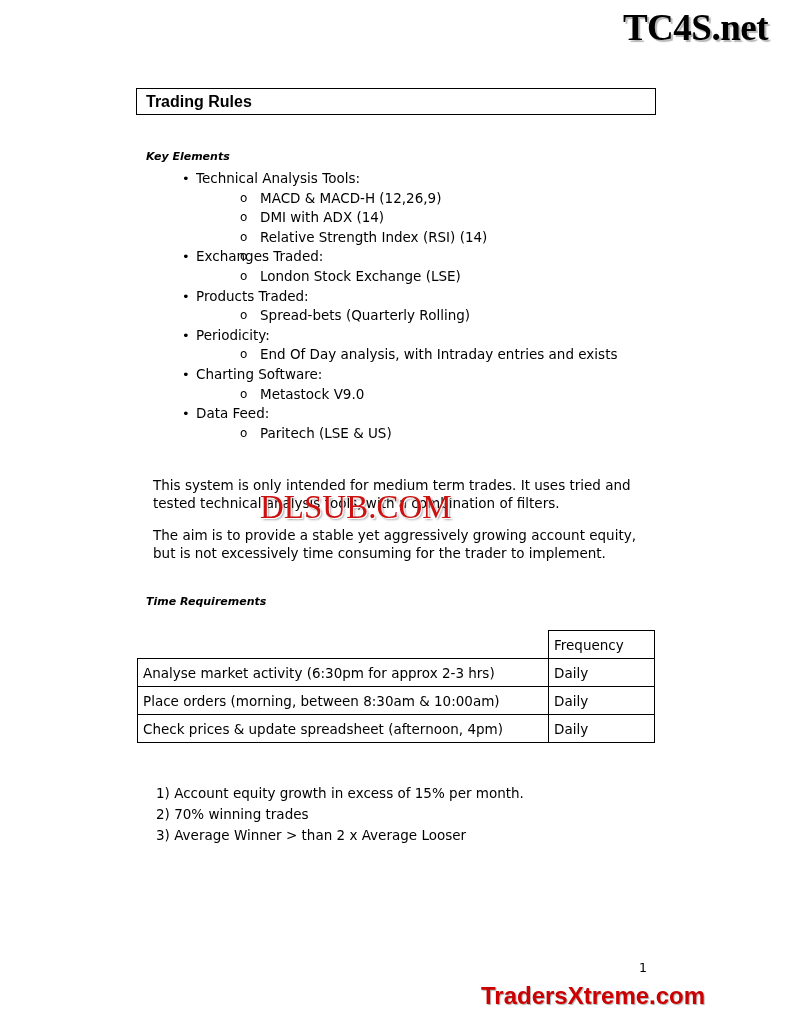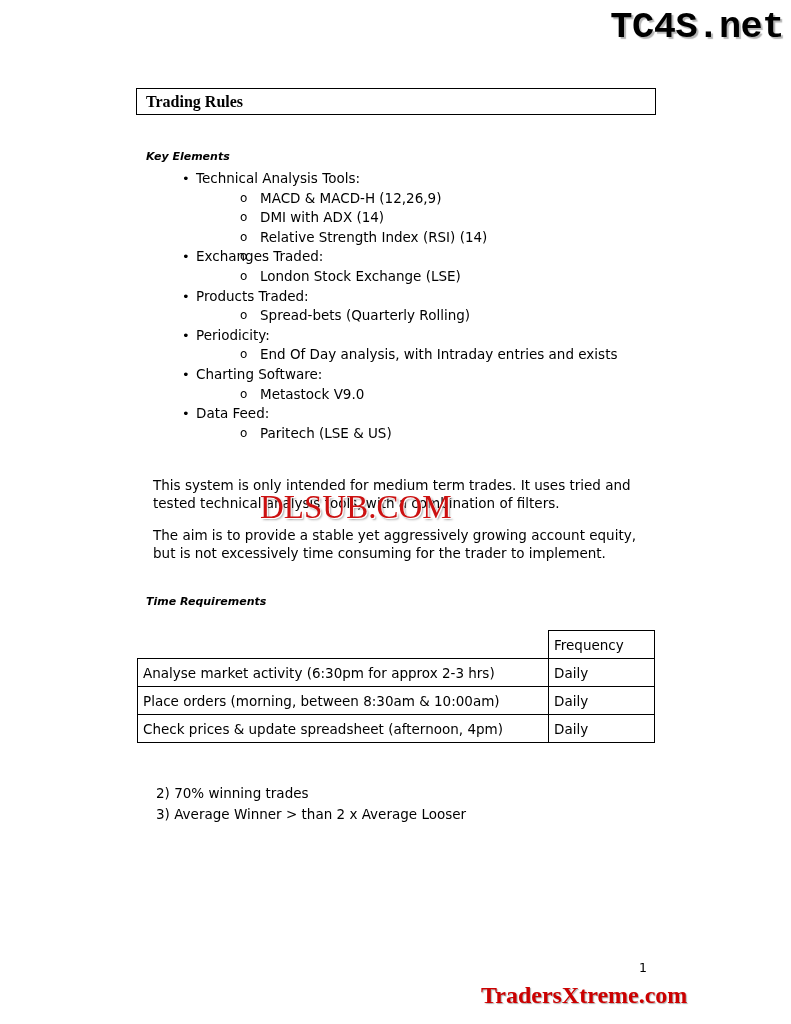--- a/index.html
+++ b/index.html
@@ -20,22 +20,22 @@
     position: relative;
     width: 791px;
     height: 1024px;
     box-sizing: border-box;
   }
 
   
   .site-logo {
     position: absolute;
     top: 6px;
-    right: 7px;
-    font-family: Liberation Mono, monospace;
+    right: 23px;
+    font-family: Liberation Serif, serif;
     font-weight: bold;
     font-size: 37px;
     letter-spacing: -0.5px;
     color: #000000;
     text-shadow: 2px 2px 1px rgba(120,120,120,0.55);
     white-space: nowrap;
   }
 
   
   .title-box {
@@ -43,21 +43,21 @@
     left: 136px;
     top: 88px;
     width: 520px;
     height: 27px;
     border: 1px solid #000000;
     box-sizing: border-box;
     display: flex;
     align-items: center;
   }
   .title-box .title-text {
-    font-family: Liberation Serif, serif;
+    font-family: Liberation Sans, sans-serif;
     font-weight: bold;
     font-size: 16px;
     padding-left: 9px;
   }
 
   
   .content {
     position: absolute;
     left: 136px;
     top: 150px;
@@ -177,21 +177,21 @@
   .page-number {
     position: absolute;
     left: 639px;
     top: 960px;
     font-size: 12.5px;
   }
   .footer-logo {
     position: absolute;
     left: 481px;
     top: 982px;
-    font-family: Liberation Serif, serif;
+    font-family: Liberation Sans, sans-serif;
     font-weight: bold;
     font-size: 24px;
     color: #cc0000;
     text-shadow: 1px 1px 1px rgba(120,120,120,0.6);
     white-space: nowrap;
   }
 </style>
 </head>
 <body>
 
@@ -315,20 +315,21 @@
       </tr>
     </tbody>
       </table>
 
     <div class="sp-28"></div>
 
 
     <div class="sp-12"></div>
 
     <ol class="goals">
+      <li>1) Account equity growth in excess of 15% per month.</li>
       <li>2) 70% winning trades</li>
       <li>3) Average Winner &gt; than 2 x Average Looser</li>
     </ol>
 
   </div>
 
   <div class="watermark">DLSUB.COM</div>
 
   <div class="page-number">1</div>
   <div class="footer-logo">TradersXtreme.com</div>

